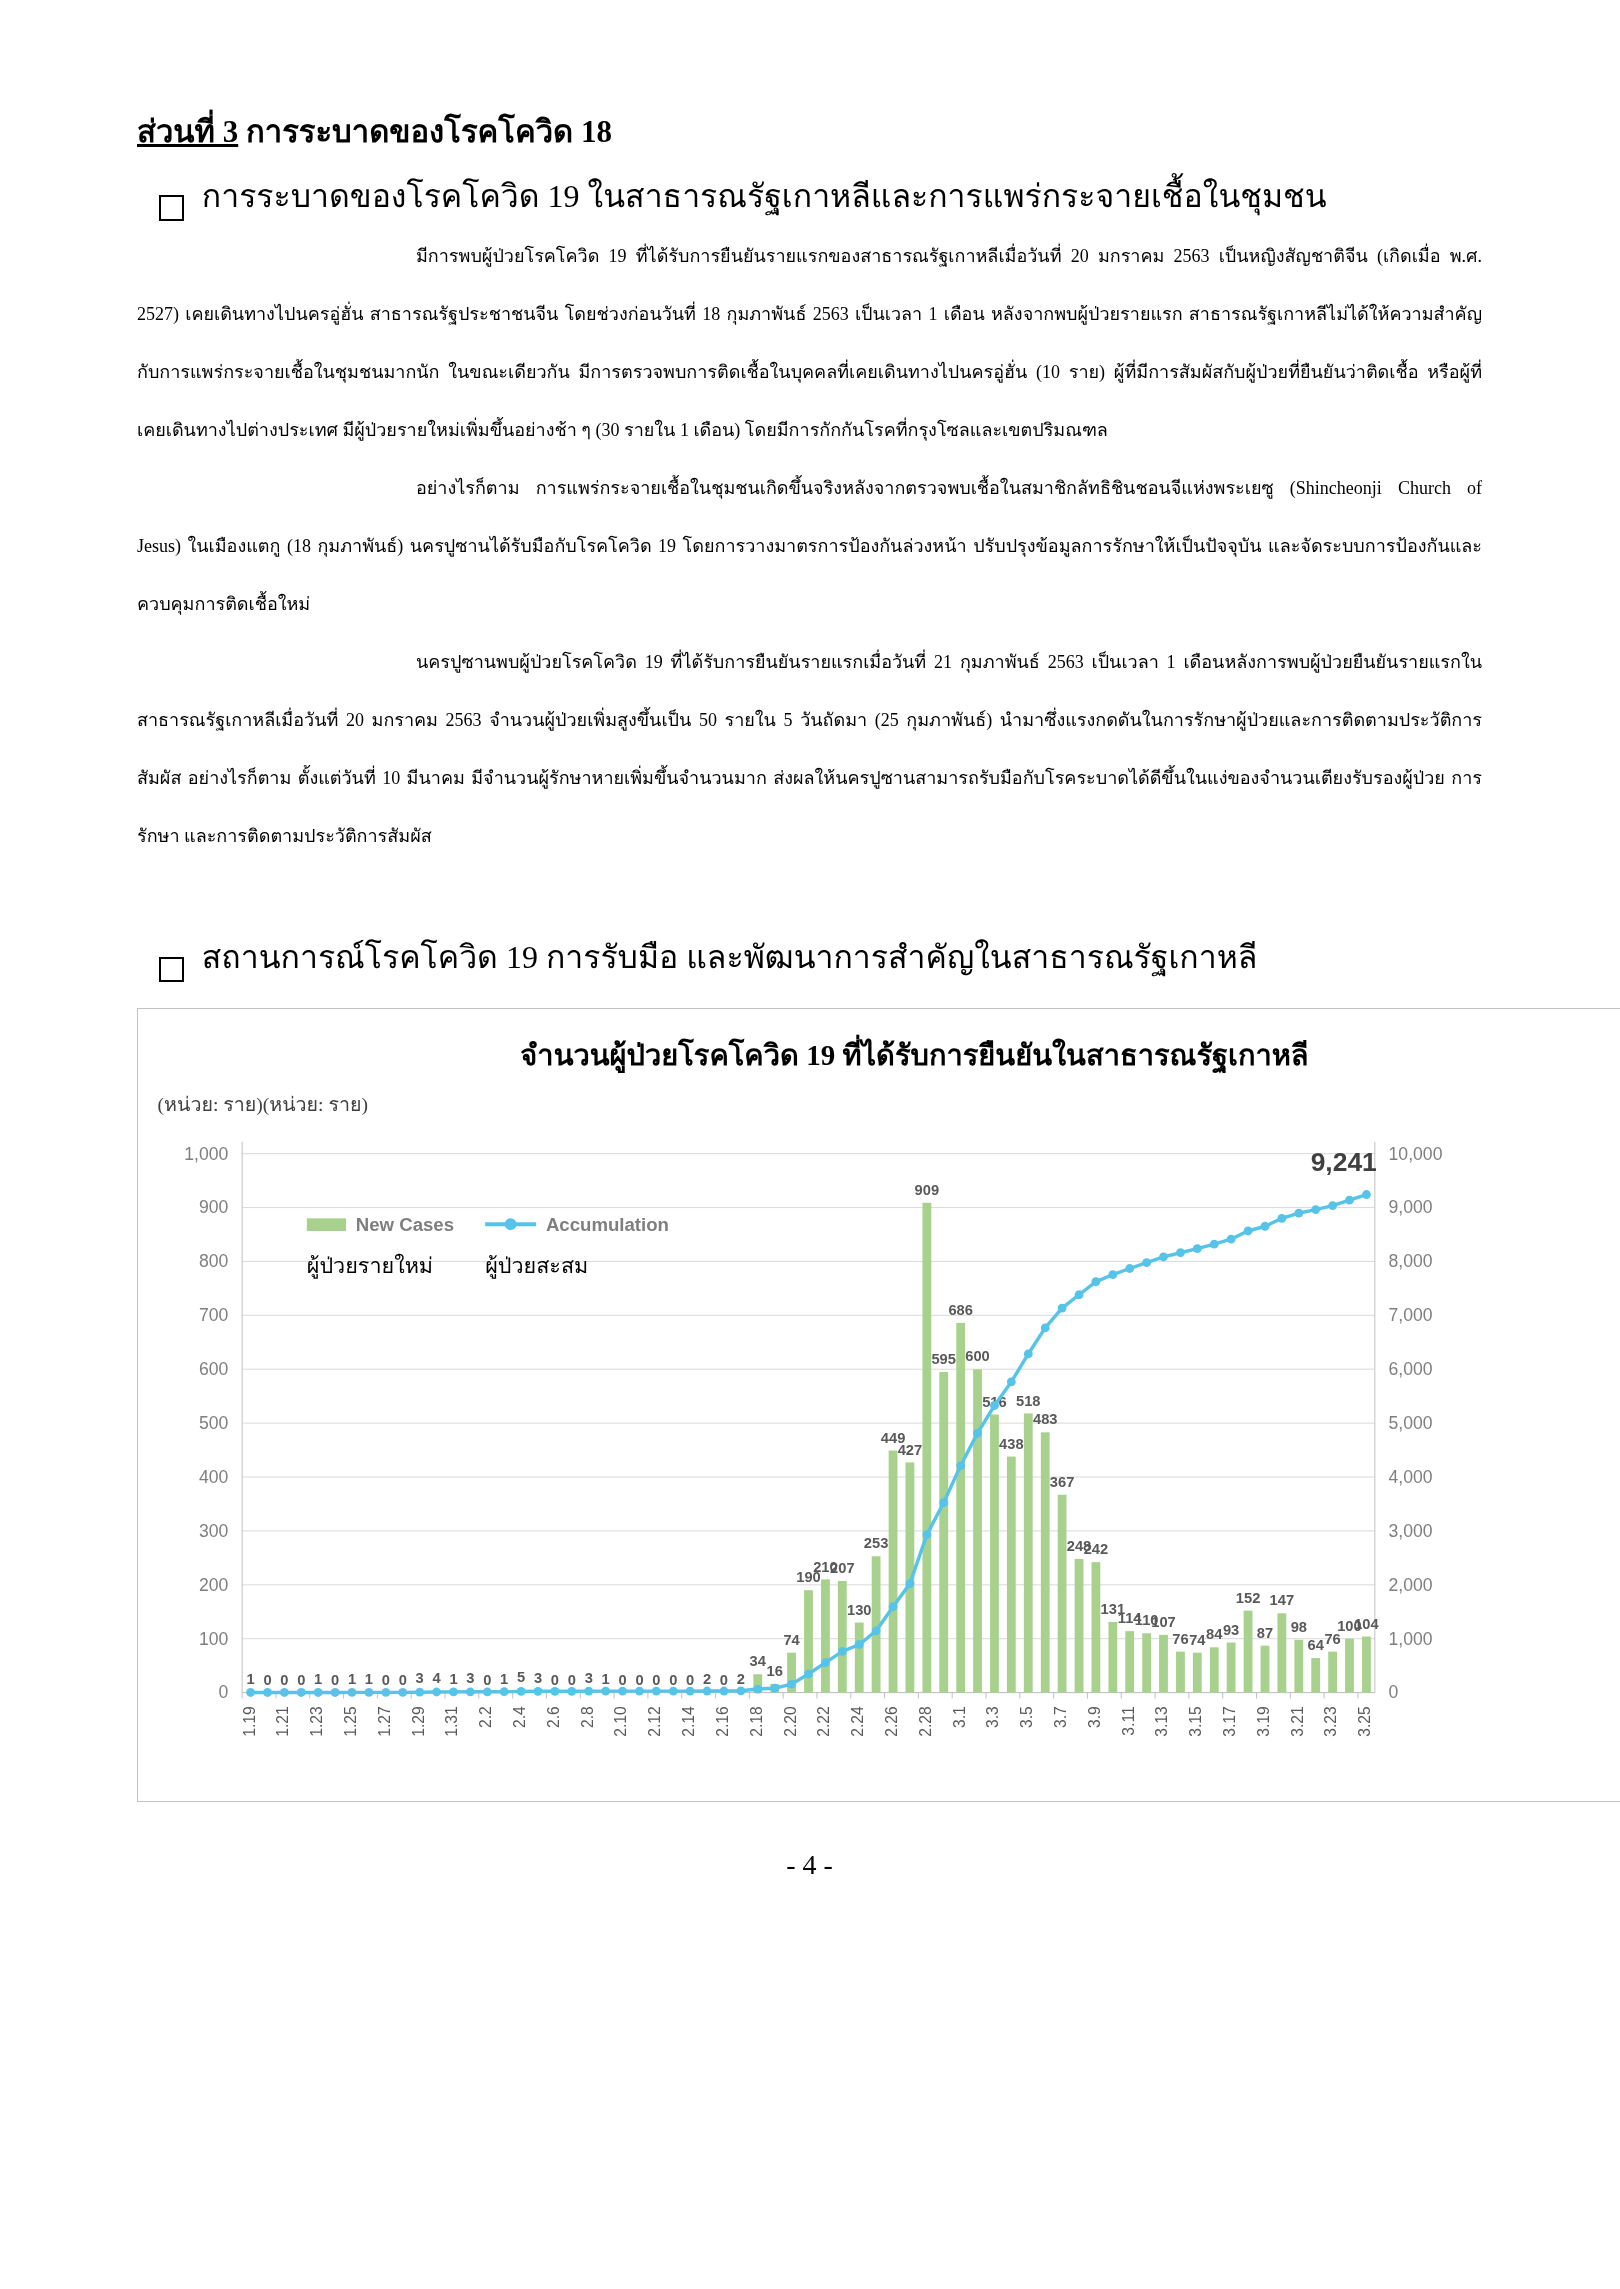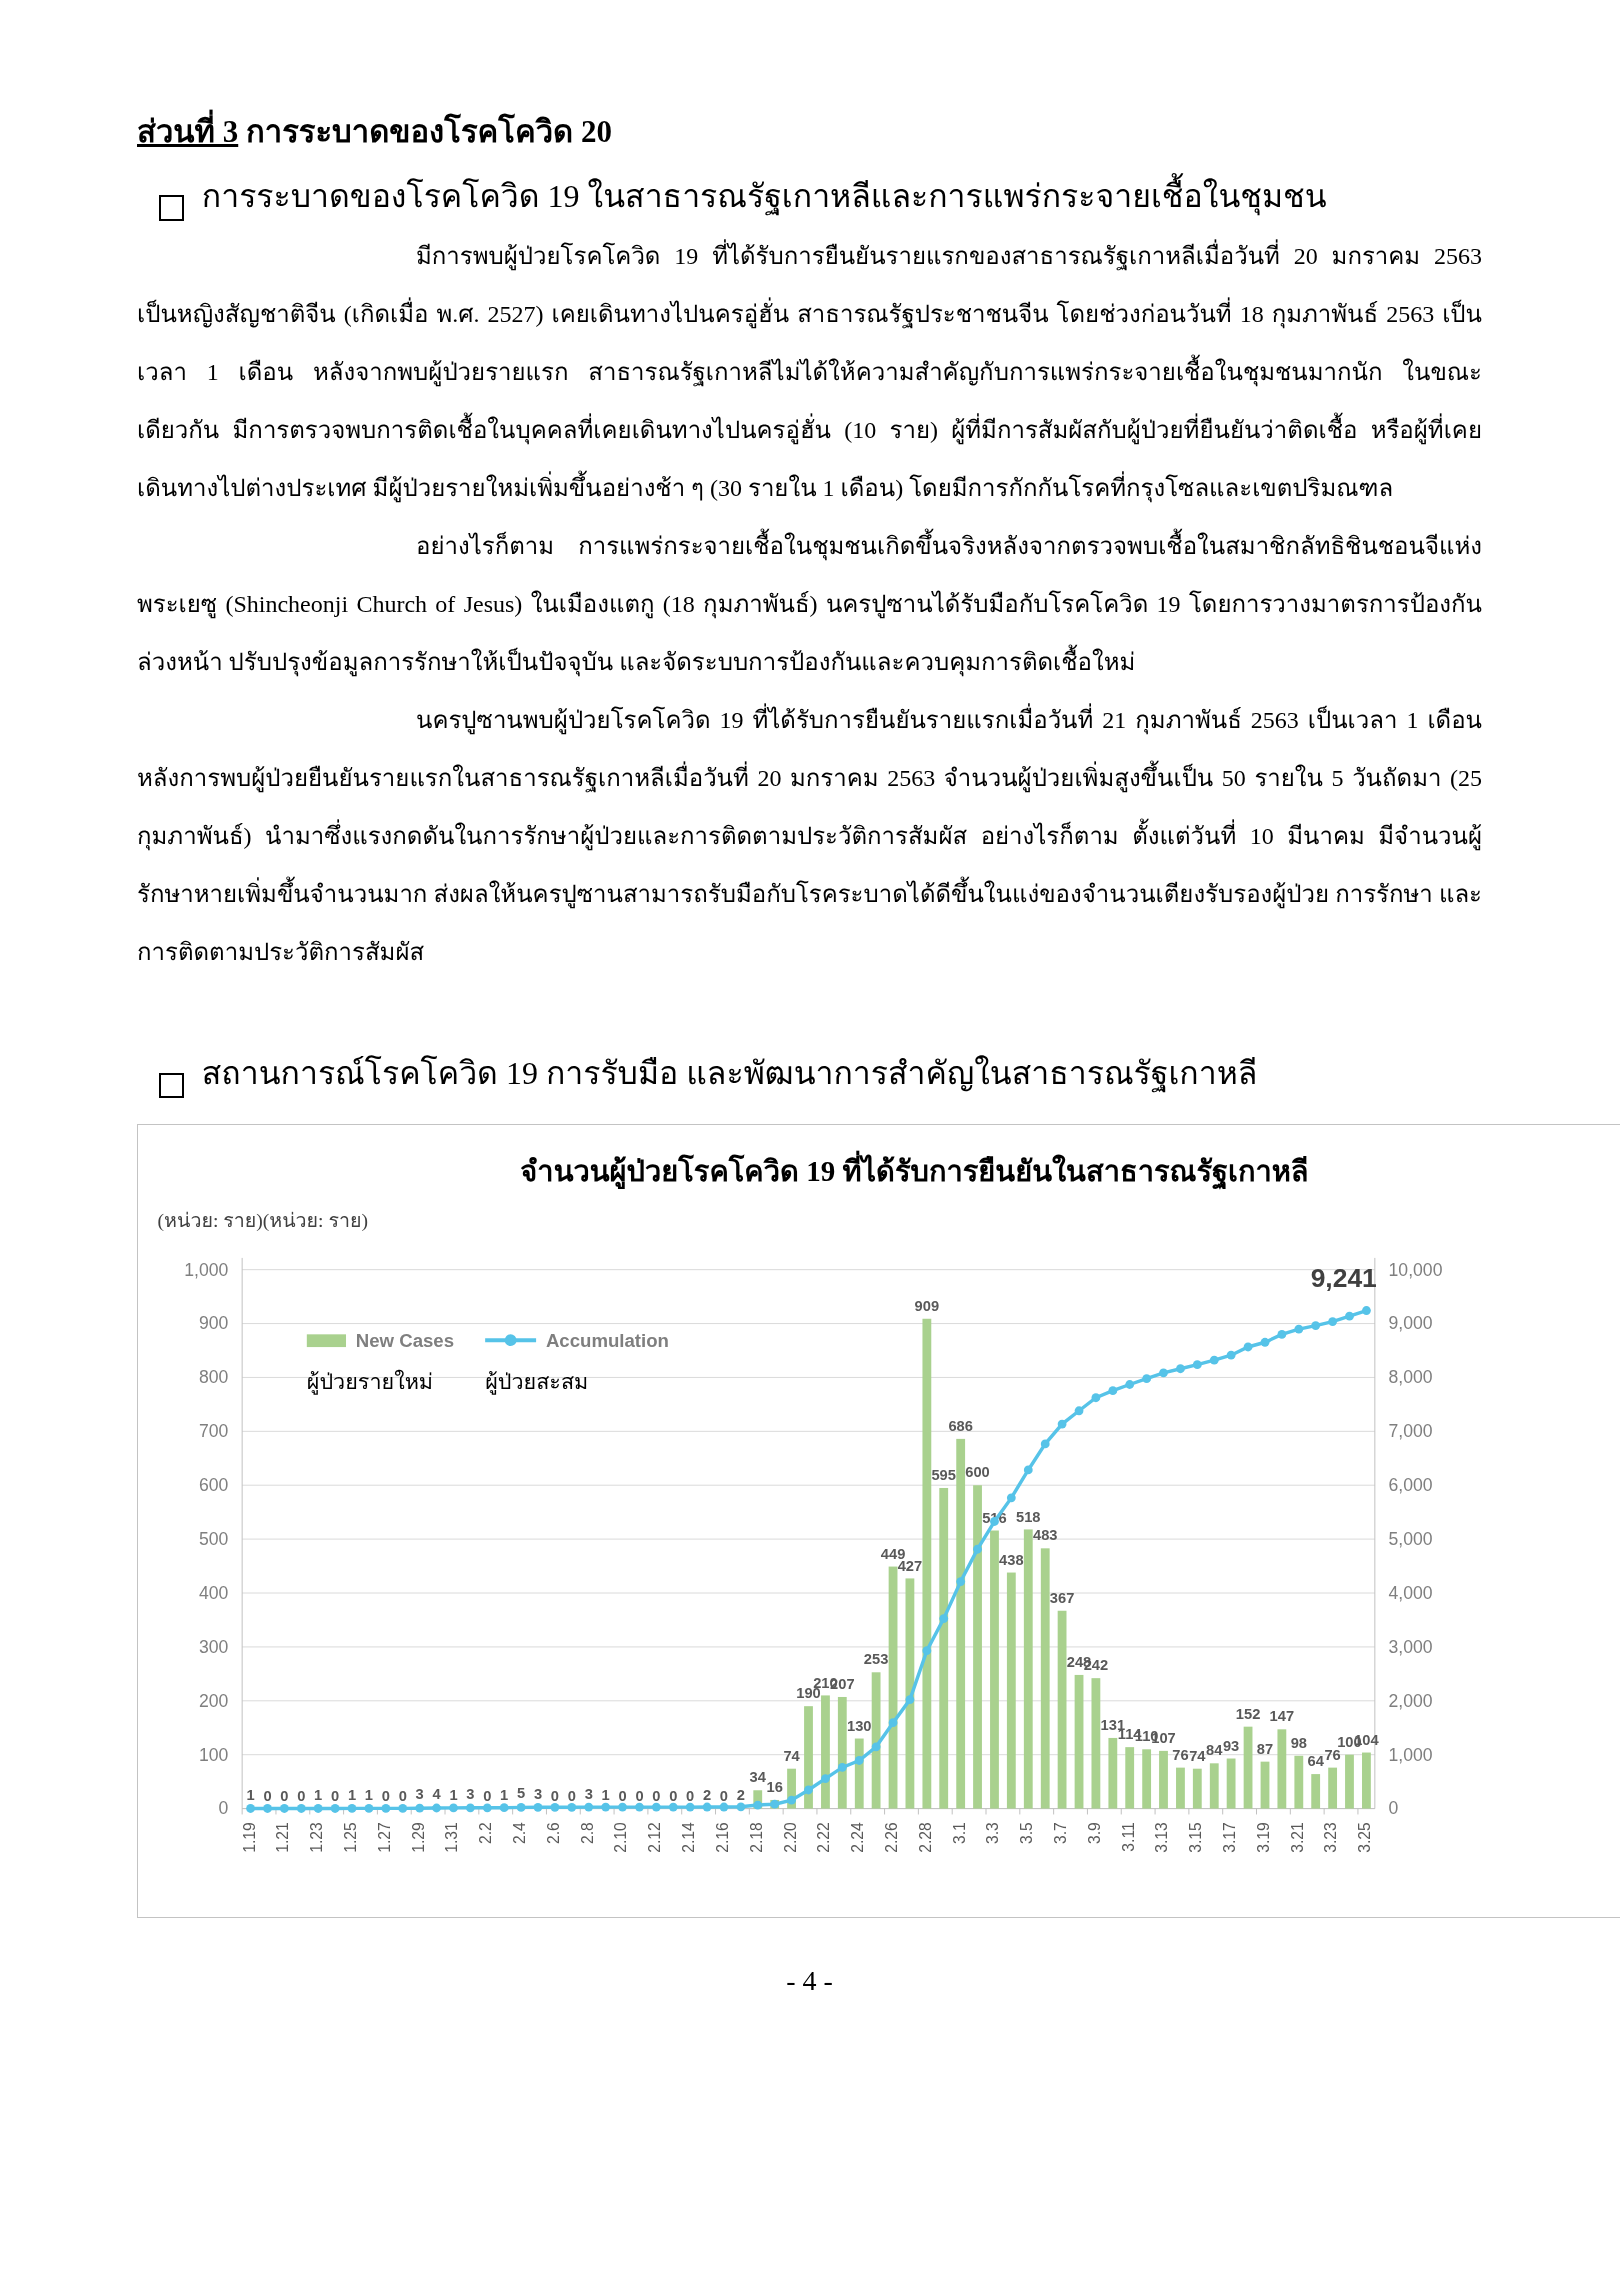--- a/index.html
+++ b/index.html
@@ -10,42 +10,42 @@
   }
   .doc-heading{font-size:31px;font-weight:bold;margin:0 0 13.7px 0;}
   .doc-heading .u{text-decoration:underline;}
   .bullet-line{font-size:32px;margin:9.8px 0 5.9px 0;display:flex;align-items:flex-end;}
   .checkbox{
     display:inline-block;width:21.6px;height:21.6px;border:2px solid #000;
     margin:5.9px 17.6px 0 21.6px;flex:0 0 auto;
   }
   .bullet-text{flex:1;}
   p.body-para{
-    font-size:24px;line-height:58px;text-align:justify;margin:0;
+    font-size:18px;line-height:58px;text-align:justify;margin:0;
     text-indent:279px;
   }
   .gap-lg{height:57px;}
   .chart-box{
     margin-top:25.5px;border:1px solid #c3c3c3;box-sizing:border-box;
     width:1555px;padding:21.6px 13.7px 13.7px 13.7px;
     font-family:"Liberation Sans","DejaVu Sans",sans-serif;
   }
   .chart-title{font-size:29px;font-weight:bold;text-align:center;color:#000;margin:2px 0 9.8px 0;
     font-family:"Liberation Serif","DejaVu Serif",serif;}
   .chart-units{display:flex;font-size:19.6px;color:#404040;margin:0 5.9px 3.9px 5.9px;
     font-family:"Liberation Serif","DejaVu Serif",serif;}
   .page-footer{font-size:28px;text-align:center;margin-top:47px;}
   svg text{font-family:"Liberation Sans","DejaVu Sans",sans-serif;}
 </style>
 </head>
 <body>
 
 <div class="page">
 
-  <h1 class="doc-heading"><span class="u">ส่วนที่ 3</span><span>  การระบาดของโรคโควิด 20</span></h1>
+  <h1 class="doc-heading"><span class="u">ส่วนที่ 3</span><span>  การระบาดของโรคโควิด 18</span></h1>
 
   <div class="bullet-line">
     <span class="checkbox"></span>
     <span class="bullet-text">การระบาดของโรคโควิด 19 ในสาธารณรัฐเกาหลีและการแพร่กระจายเชื้อในชุมชน</span>
   </div>
 
   <p class="body-para">มีการพบผู้ป่วยโรคโควิด 19 ที่ได้รับการยืนยันรายแรกของสาธารณรัฐเกาหลีเมื่อวันที่ 20 มกราคม 2563 เป็นหญิงสัญชาติจีน (เกิดเมื่อ พ.ศ. 2527) เคยเดินทางไปนครอู่ฮั่น สาธารณรัฐประชาชนจีน โดยช่วงก่อนวันที่ 18 กุมภาพันธ์ 2563 เป็นเวลา 1 เดือน หลังจากพบผู้ป่วยรายแรก สาธารณรัฐเกาหลีไม่ได้ให้ความสำคัญกับการแพร่กระจายเชื้อในชุมชนมากนัก ในขณะเดียวกัน มีการตรวจพบการติดเชื้อในบุคคลที่เคยเดินทางไปนครอู่ฮั่น (10 ราย) ผู้ที่มีการสัมผัสกับผู้ป่วยที่ยืนยันว่าติดเชื้อ หรือผู้ที่เคยเดินทางไปต่างประเทศ มีผู้ป่วยรายใหม่เพิ่มขึ้นอย่างช้า ๆ (30 รายใน 1 เดือน) โดยมีการกักกันโรคที่กรุงโซลและเขตปริมณฑล</p>
   <p class="body-para">อย่างไรก็ตาม การแพร่กระจายเชื้อในชุมชนเกิดขึ้นจริงหลังจากตรวจพบเชื้อในสมาชิกลัทธิชินชอนจีแห่งพระเยซู (Shincheonji Church of Jesus) ในเมืองแตกู (18 กุมภาพันธ์) นครปูซานได้รับมือกับโรคโควิด 19 โดยการวางมาตรการป้องกันล่วงหน้า ปรับปรุงข้อมูลการรักษาให้เป็นปัจจุบัน และจัดระบบการป้องกันและควบคุมการติดเชื้อใหม่</p>
   <p class="body-para">นครปูซานพบผู้ป่วยโรคโควิด 19 ที่ได้รับการยืนยันรายแรกเมื่อวันที่ 21 กุมภาพันธ์ 2563 เป็นเวลา 1 เดือนหลังการพบผู้ป่วยยืนยันรายแรกในสาธารณรัฐเกาหลีเมื่อวันที่ 20 มกราคม 2563 จำนวนผู้ป่วยเพิ่มสูงขึ้นเป็น 50 รายใน 5 วันถัดมา (25 กุมภาพันธ์) นำมาซึ่งแรงกดดันในการรักษาผู้ป่วยและการติดตามประวัติการสัมผัส อย่างไรก็ตาม ตั้งแต่วันที่ 10 มีนาคม มีจำนวนผู้รักษาหายเพิ่มขึ้นจำนวนมาก ส่งผลให้นครปูซานสามารถรับมือกับโรคระบาดได้ดีขึ้นในแง่ของจำนวนเตียงรับรองผู้ป่วย การรักษา และการติดตามประวัติการสัมผัส</p>
 

